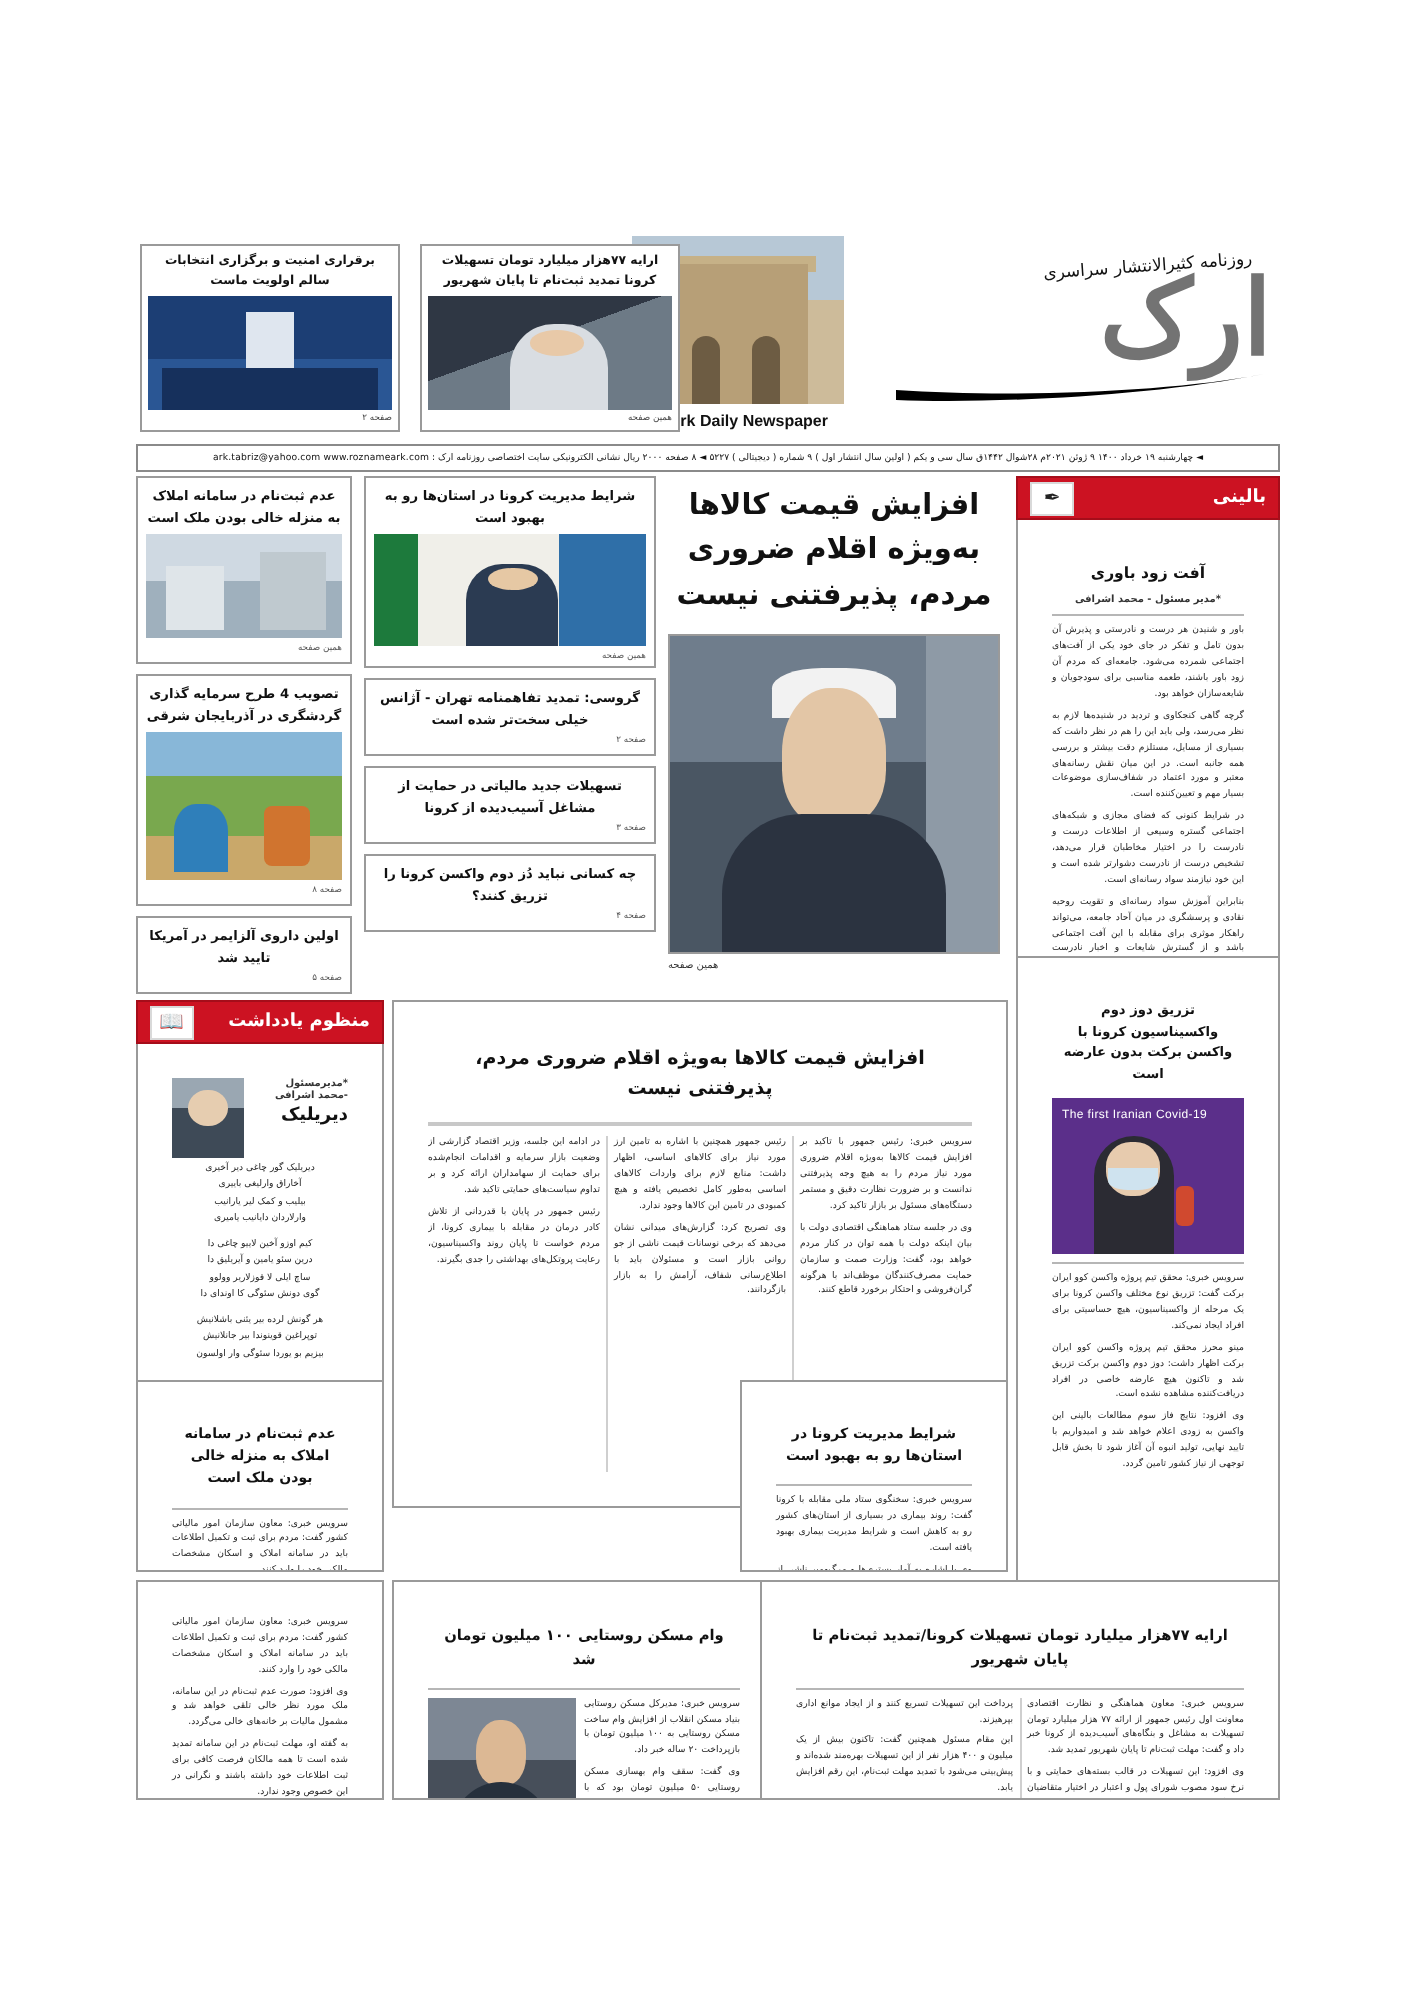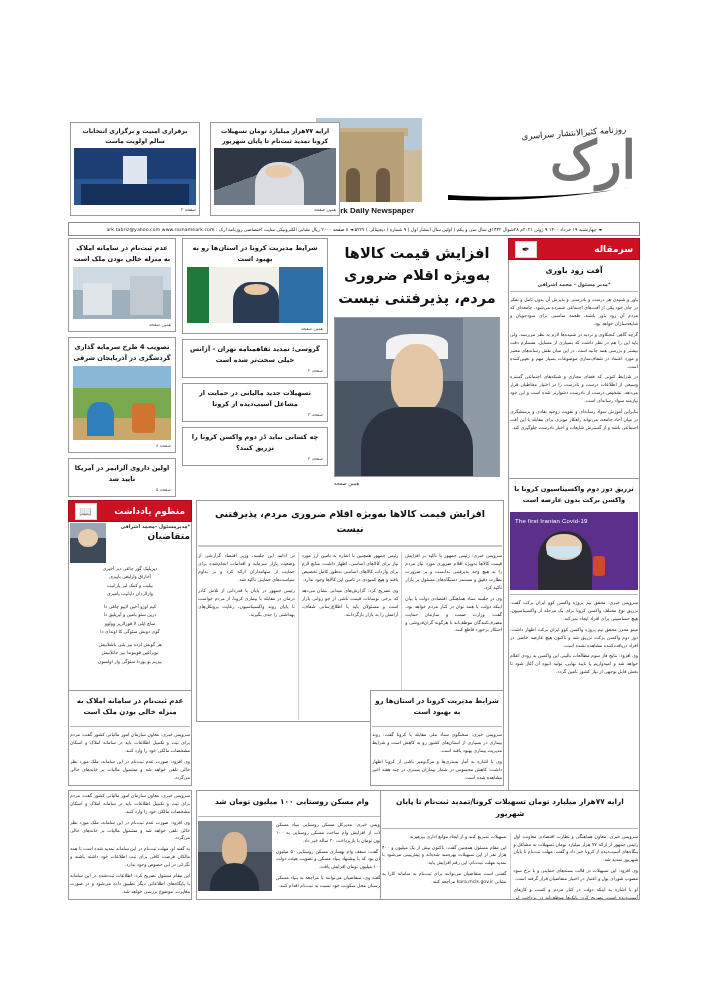--- a/index.html
+++ b/index.html
@@ -218,21 +218,21 @@
     line-height: 1.6; padding: 4px 2px;
   }
   .article-head.sm { font-size: 7.8px; }
 
   .cols2 { column-count: 2; column-gap: 7px; column-rule: 1px solid #cfcfcf; }
   .cols3 { column-count: 3; column-gap: 7px; column-rule: 1px solid #cfcfcf; }
 
   .hr { border-top: 1px solid #b6b6b6; margin: 4px 0; }
   .hr2 { border-top: 2px solid #c8c8c8; margin: 5px 0; }
 
-  .sec { border: 1px solid #9a9a9a; background:#fff; padding: 1px; }
+  .sec { border: 1px solid #9a9a9a; background:#fff; padding: 17px; }
 
   .wam-photo {
     width: 100%; height: 70px; position:relative; overflow:hidden; margin-top:3px;
     background: linear-gradient(#7d8794 0 44%, #474f5a 44% 100%);
   }
   .wam-photo .f {
     position:absolute; left: 32%; top: 16%; width: 34%; height: 48%;
     background:#dcb894; border-radius: 46% 46% 42% 42%;
   }
   .wam-photo .b {
@@ -276,21 +276,21 @@
       <div class="pg">صفحه ۲</div>
     </div>
   </div>
 
   <div class="infobar">◄ چهارشنبه ۱۹ خرداد ۱۴۰۰  ۹ ژوئن ۲۰۲۱م  ۲۸شوال ۱۴۴۲ق  سال سی و یکم ( اولین سال انتشار اول ) ۹  شماره ( دیجیتالی ) ۵۲۲۷ ◄  ۸ صفحه  ۲۰۰۰ ریال   نشانی الکترونیکی سایت اختصاصی روزنامه ارک :  ark.tabriz@yahoo.com     www.roznameark.com</div>
 
   <div class="grid" style="height:258px;">
 
     <div class="colA">
       <div class="redbar">
-        <span>سرمقاله</span>
+        <span>بالینی</span>
         <span class="ic">✒</span>
       </div>
       <div class="sec" style="border-top:none; height:236px; overflow:hidden;">
         <div class="article-head sm">آفت زود باوری</div>
         <div class="byline">*مدیر مسئول - محمد اشرافی</div>
         <div class="hr"></div>
         <div class="body-text">
           <p>باور و شنیدن هر درست و نادرستی و پذیرش آن بدون تامل و تفکر در جای خود یکی از آفت‌های اجتماعی شمرده می‌شود. جامعه‌ای که مردم آن زود باور باشند، طعمه مناسبی برای سودجویان و شایعه‌سازان خواهد بود.</p>
           <p>گرچه گاهی کنجکاوی و تردید در شنیده‌ها لازم به نظر می‌رسد، ولی باید این را هم در نظر داشت که بسیاری از مسایل، مستلزم دقت بیشتر و بررسی همه جانبه است. در این میان نقش رسانه‌های معتبر و مورد اعتماد در شفاف‌سازی موضوعات بسیار مهم و تعیین‌کننده است.</p>
           <p>در شرایط کنونی که فضای مجازی و شبکه‌های اجتماعی گستره وسیعی از اطلاعات درست و نادرست را در اختیار مخاطبان قرار می‌دهد، تشخیص درست از نادرست دشوارتر شده است و این خود نیازمند سواد رسانه‌ای است.</p>
@@ -368,21 +368,21 @@
   </div>
 
   <div style="position:absolute;left:68px;top:500px;width:124px;">
     <div class="redbar">
       <span>منظوم یادداشت</span>
       <span class="ic">📖</span>
     </div>
     <div class="sec" style="border-top:none;height:170px;overflow:hidden;">
       <div class="mansoor-photo"></div>
       <div class="byline" style="text-align:right;">*مدیرمسئول -محمد اشرافی</div>
-      <div class="poem-title" style="text-align:right;">متقاضیان</div>
+      <div class="poem-title" style="text-align:right;">دیریلیک</div>
       <div style="clear:both"></div>
       <div class="poem-text">
         <div>دیریلیک گور چاغی دیر آخیری</div>
         <div>آخاراق وارلیغی باییری</div>
         <div>بیلیب و کمک لیر یارانیب</div>
         <div>وارلاردان دایانیب یامیری</div>
         <div style="height:5px"></div>
         <div>کیم اوزو آخین لاییو چاغی دا</div>
         <div>درین سئو یامین و آیریلیق دا</div>
         <div>ساچ ایلی لا قوزلاریر وولوو</div>

